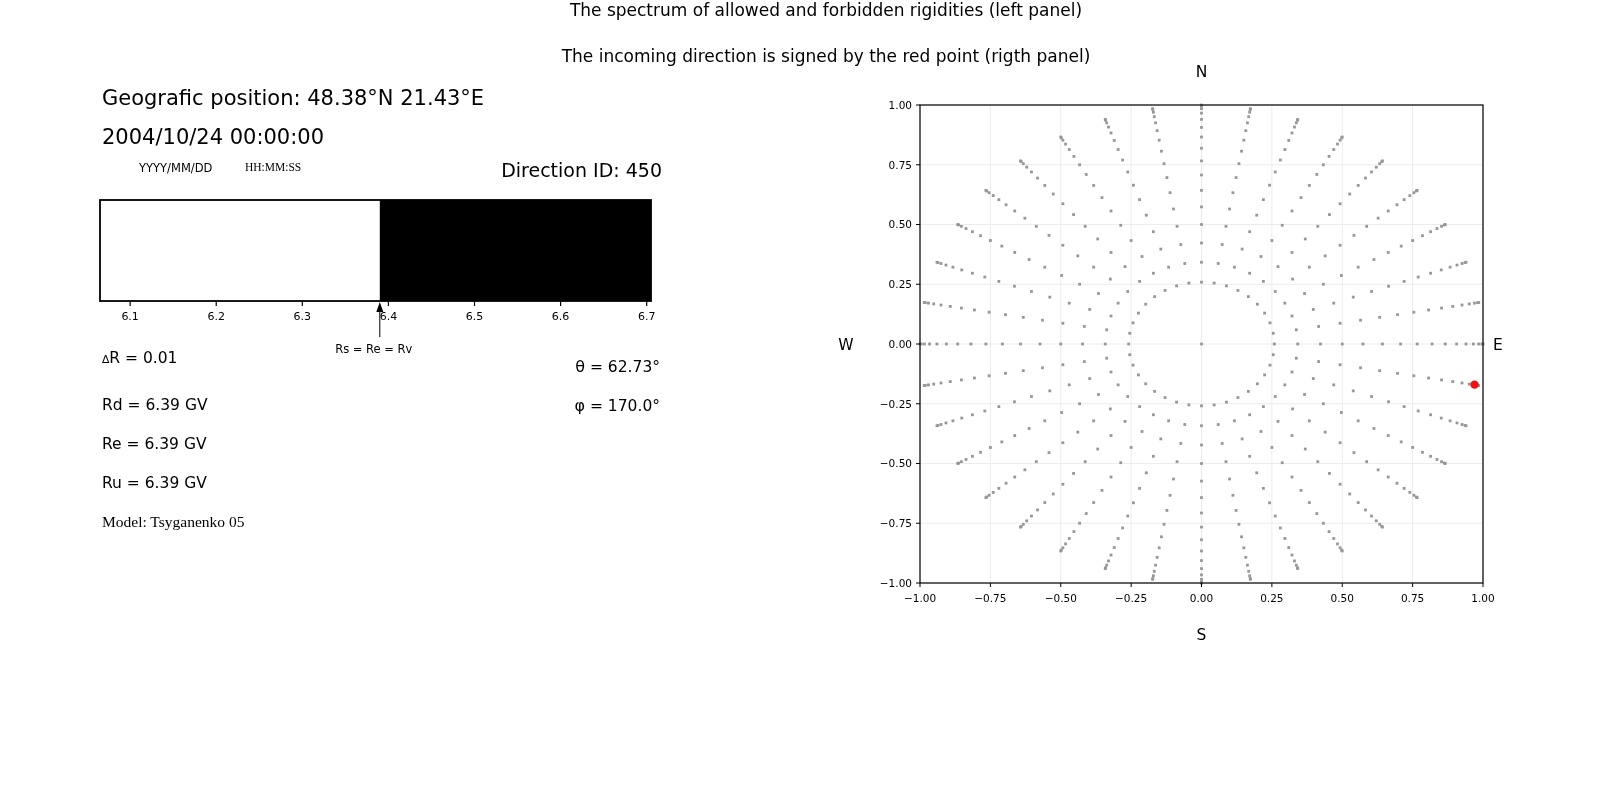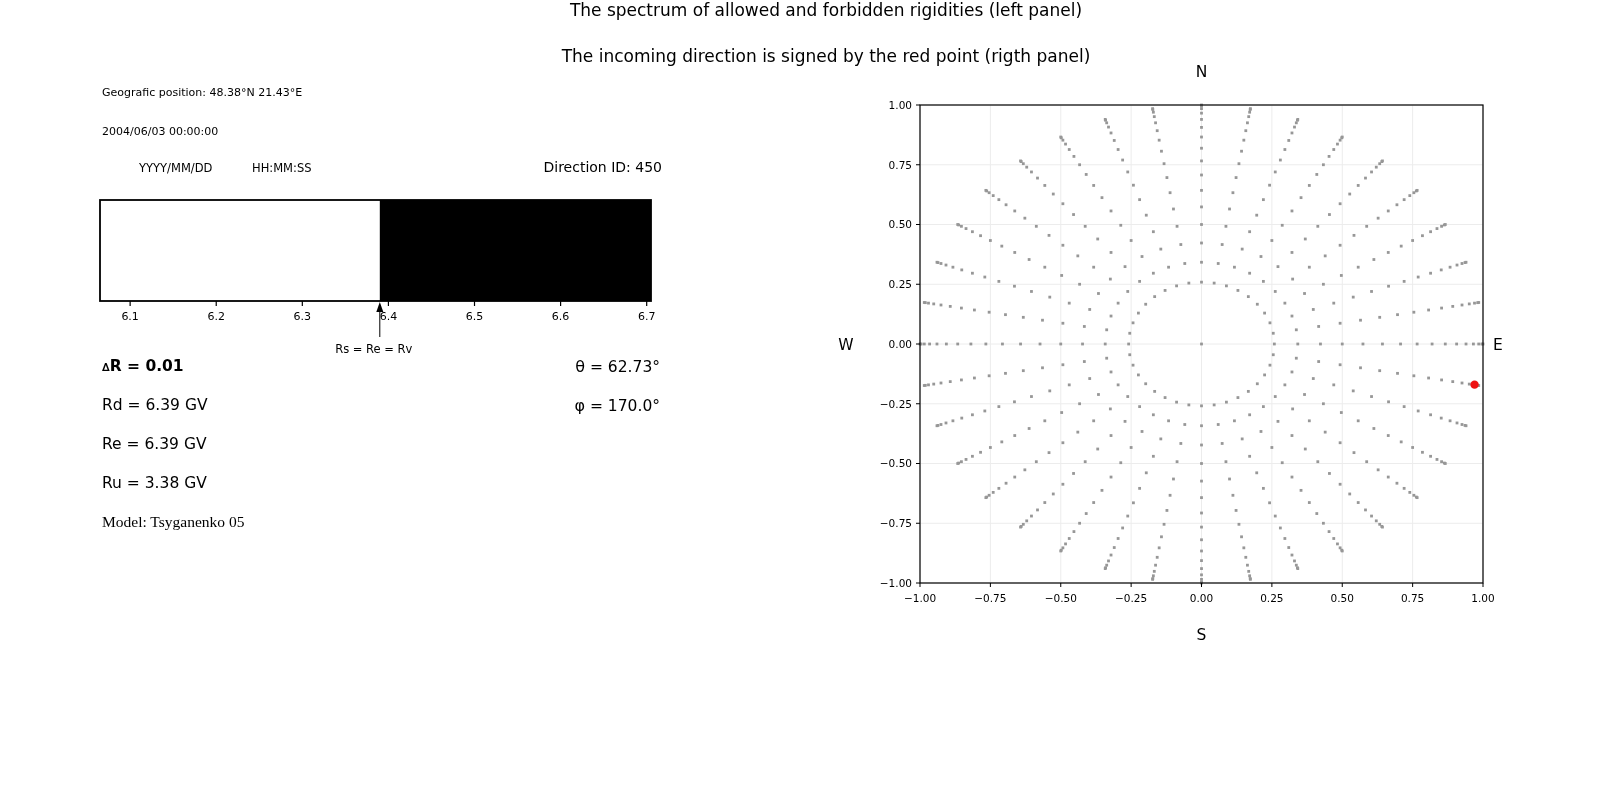--- a/index.html
+++ b/index.html
@@ -1,38 +1,38 @@
 <!DOCTYPE html>
 <html><head>
 <meta charset="utf-8">
 <style>
   html,body{margin:0;padding:0;}
   body{
     width:1600px;height:800px;position:relative;background:#ffffff;
     font-family:"DejaVu Sans", sans-serif;color:#000;overflow:hidden;
   }
   .abs{position:absolute;}
-  .t-main{font-size:11px;}
+  .t-main{font-size:21px;}
   .t-small{font-size:11.5px;margin-left:37px;}
-  .t-dirid{font-size:14px;}
+  .t-dirid{font-size:19px;}
   .t-param{font-size:15.5px;}
   .delta{font-size:11px;}
   .greek{font-size:16px;}
   .caption-wrap{left:0;top:684;width:1570px;text-align:center;padding-left:41px;}
   .caption-line{font-size:17px;}
   .caption-credit{font-size:10.5px;margin-top:16px;}
   svg{position:absolute;}
 </style>
 </head>
 <body>
 
 <div class="abs t-main" style="left:102px;top:86px;">Geografic position: 48.38°N 21.43°E</div>
-<div class="abs t-main" style="left:102px;top:125px;">2004/06/03 00:00:00</div>
+<div class="abs t-main" style="left:102px;top:125px;">2004/10/24 00:00:00</div>
 <div class="abs t-small" style="left:102px;top:161px;">YYYY/MM/DD</div>
-<div class="abs t-small" style="left:215px;top:161px;">HH:MM:SS</div>
+<div class="abs t-small" style="left:208px;top:161px;font-family:Liberation Serif, serif;">HH:MM:SS</div>
 <div class="abs t-dirid" style="right:938px;top:159px;">Direction ID: 450</div>
 
 <svg id="spectrum-svg" style="left:80px;top:190px;" width="600" height="172" viewBox="0 0 600 172">
     <rect x="20" y="10" width="279.8046874999995" height="101" fill="#ffffff"></rect>
     <rect x="299.8046874999995" y="10" width="271.1953125000005" height="101" fill="#000000"></rect>
     <rect x="20" y="10" width="551" height="101" fill="none" stroke="#000000" stroke-width="1.8"></rect>
     <line x1="50.132812499999375" y1="111" x2="50.132812499999375" y2="116" stroke="#000" stroke-width="1.2"></line>
     <text x="50.132812499999375" y="130" text-anchor="middle" font-size="11" fill="#000">6.1</text>
     <line x1="136.2265624999999" y1="111" x2="136.2265624999999" y2="116" stroke="#000" stroke-width="1.2"></line>
     <text x="136.2265624999999" y="130" text-anchor="middle" font-size="11" fill="#000">6.2</text>
@@ -44,26 +44,26 @@
     <text x="394.5078124999999" y="130" text-anchor="middle" font-size="11" fill="#000">6.5</text>
     <line x1="480.60156249999955" y1="111" x2="480.60156249999955" y2="116" stroke="#000" stroke-width="1.2"></line>
     <text x="480.60156249999955" y="130" text-anchor="middle" font-size="11" fill="#000">6.6</text>
     <line x1="566.6953125000001" y1="111" x2="566.6953125000001" y2="116" stroke="#000" stroke-width="1.2"></line>
     <text x="566.6953125000001" y="130" text-anchor="middle" font-size="11" fill="#000">6.7</text>
     <line x1="299.8046874999995" y1="147" x2="299.8046874999995" y2="120" stroke="#000" stroke-width="1"></line>
     <polygon points="299.8046874999995,112 296.3046874999995,122 303.3046874999995,122" fill="#000"></polygon>
     <text x="293.8046874999995" y="163" text-anchor="middle" font-size="11.5" fill="#000">Rs = Re = Rv</text>
   </svg>
 
-<div class="abs t-param" style="left:102px;top:357px;font-weight:bold;">
+<div class="abs t-param" style="left:102px;top:349px;">
   <span class="delta">∆</span><span>R = 0.01</span>
 </div>
 <div class="abs t-param" style="left:102px;top:396px;">Rd = 6.39 GV</div>
 <div class="abs t-param" style="left:102px;top:435px;">Re = 6.39 GV</div>
-<div class="abs t-param" style="left:102px;top:474px;">Ru = 3.38 GV</div>
+<div class="abs t-param" style="left:102px;top:474px;">Ru = 6.39 GV</div>
 <div class="abs t-param" style="left:102px;top:513px;font-family:Liberation Serif, serif;">Model: Tsyganenko 05</div>
 
 <div class="abs t-param" style="right:940px;top:357px;">
   <span class="greek">θ</span><span> = 62.73°</span>
 </div>
 <div class="abs t-param" style="right:940px;top:396px;text-align:right;">
   <span class="greek">φ</span><span> = 170.0°</span>
 </div>
 
 <svg id="direction-svg" style="left:800px;top:40px;" width="740" height="620" viewBox="0 0 740 620">

